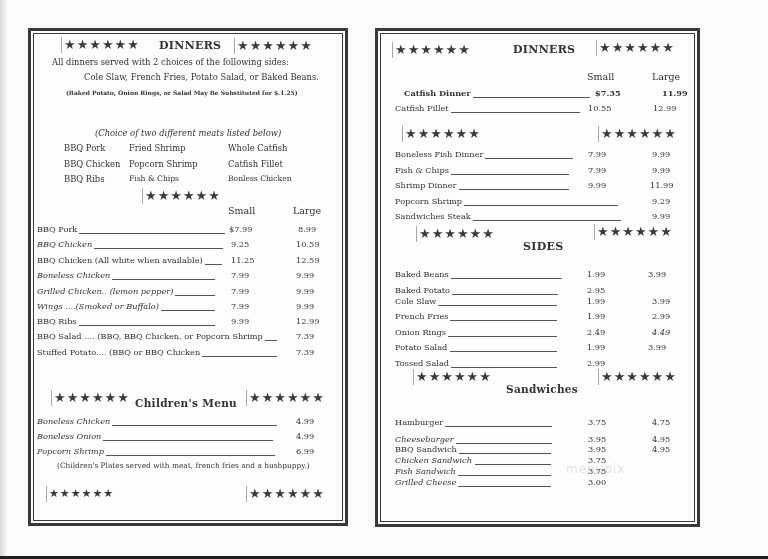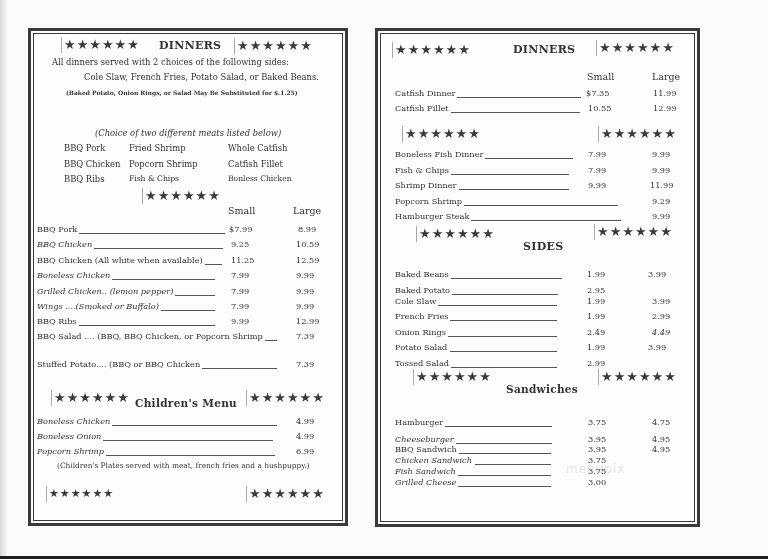--- a/index.html
+++ b/index.html
@@ -105,21 +105,21 @@
       <span class="name">BBQ Ribs</span>
         <span class="lead" style="left:34px;width:144px;"></span>
       <span class="p1" style="left:194px;">9.99</span>
         <span class="p2" style="left:259px;">12.99</span>
     </div>
     <div class="row" style="left:6px;top:300px;width:290px;">
       <span class="name">BBQ Salad .... (BBQ, BBQ Chicken, or Popcorn Shrimp</span>
         <span class="lead" style="left:220px;width:20px;"></span>
       <span class="p2" style="left:259px;">7.39</span>
     </div>
-    <div class="row" style="left:6px;top:328px;width:290px;text-align:right;">
+    <div class="row" style="left:6px;top:316px;width:290px;text-align:right;">
       <span class="name">Stuffed Potato.... (BBQ or BBQ Chicken</span>
         <span class="lead" style="left:160px;width:80px;"></span>
       <span class="p2" style="left:259px;">7.39</span>
     </div>
   </div>
 
   <span class="abs stars" style="left:20px;top:359px;">★★★★★★</span>
   <span class="abs heading" style="left:104px;top:366px;font-size:10.5px;">Children's Menu</span>
   <span class="abs stars" style="left:215px;top:359px;">★★★★★★</span>
 
@@ -148,21 +148,21 @@
 
 <div class="panel" id="right">
   <span class="abs stars" style="left:14px;top:11px;">★★★★★★</span>
   <span class="abs heading" style="left:135px;top:12px;">DINNERS</span>
   <span class="abs stars" style="left:218px;top:9px;">★★★★★★</span>
 
   <span class="abs colhead" style="left:209px;top:40px;">Small</span>
   <span class="abs colhead" style="left:274px;top:40px;">Large</span>
 
   <div>
-    <div class="row" style="left:17px;top:57px;width:290px;">
+    <div class="row" style="left:26px;top:57px;width:290px;font-weight:bold;">
       <span class="name">Catfish Dinner</span>
         <span class="lead" style="left:60px;width:126px;"></span>
       <span class="p1" style="left:191px;">$7.35</span>
         <span class="p2" style="left:258px;">11.99</span>
     </div>
     <div class="row" style="left:17px;top:72px;width:290px;">
       <span class="name">Catfish Fillet</span>
         <span class="lead" style="left:55px;width:130px;"></span>
       <span class="p1" style="left:193px;">10.55</span>
         <span class="p2" style="left:258px;">12.99</span>
@@ -190,21 +190,21 @@
         <span class="lead" style="left:60px;width:114px;"></span>
       <span class="p1" style="left:193px;">9.99</span>
         <span class="p2" style="left:255px;">11.99</span>
     </div>
     <div class="row" style="left:17px;top:165px;width:290px;">
       <span class="name">Popcorn Shrimp</span>
         <span class="lead" style="left:63px;width:160px;"></span>
       <span class="p2" style="left:257px;">9.29</span>
     </div>
     <div class="row" style="left:17px;top:180px;width:290px;">
-      <span class="name">Hamburger Steak</span>
+      <span class="name">Sandwiches Steak</span>
         <span class="lead" style="left:70px;width:156px;"></span>
       <span class="p2" style="left:257px;">9.99</span>
     </div>
   </div>
 
   <span class="abs stars" style="left:38px;top:195px;">★★★★★★</span>
   <span class="abs stars" style="left:216px;top:193px;">★★★★★★</span>
   <span class="abs heading" style="left:145px;top:209px;">SIDES</span>
 
   <div>

